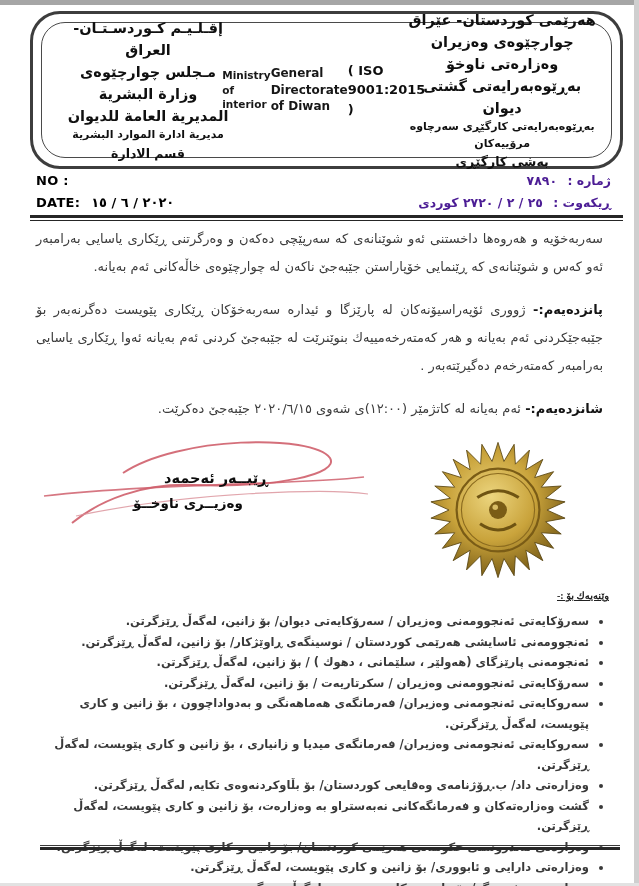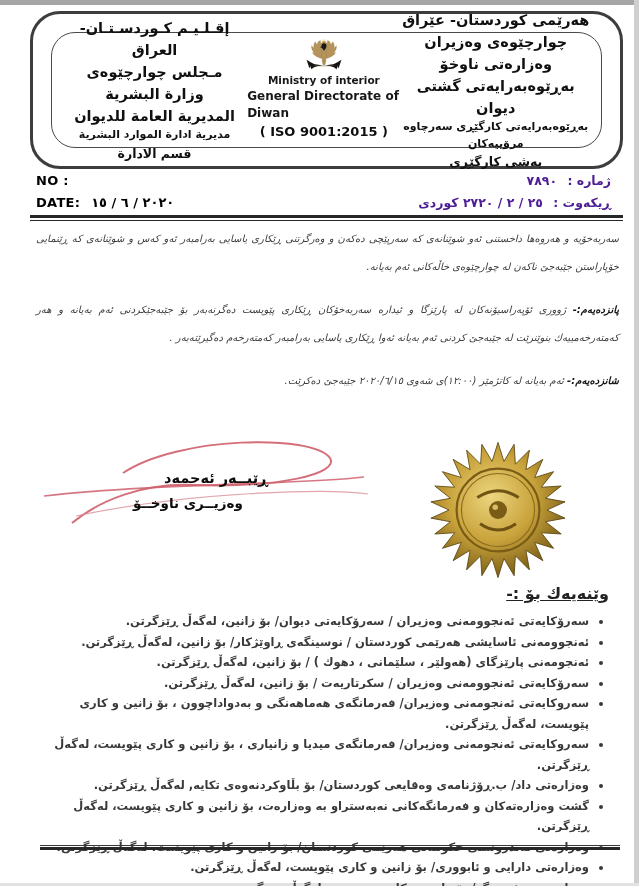--- a/index.html
+++ b/index.html
@@ -9,68 +9,68 @@
     font-family:"DejaVu Sans","Liberation Sans",sans-serif; overflow:hidden;
     color:#333;
   }
   
   .scan-top { position:absolute; top:0; left:0; width:100%; height:5px; background:#a6a6a6; }
   .scan-right { position:absolute; top:0; right:0; width:5px; height:100%; background:#cfcfcf; }
   .scan-bottom { position:absolute; bottom:0; left:0; width:100%; height:3px; background:#e2e2e2; }
 
   
   .letterhead { position:absolute; left:30px; top:11px; width:593px; height:158px;
-    border:3.5px solid #3d3d3d; border-radius:30px; background:#fff; padding:18px; }
+    border:3.5px solid #3d3d3d; border-radius:30px; background:#fff; padding:8px; }
   .letterhead-inner { width:100%; height:100%; border:1.3px solid #4a4a4a; border-radius:24px;
     display:flex; align-items:stretch; padding:6px 10px; }
   .lh-col { display:flex; flex-direction:column; justify-content:center; text-align:center;
     font-weight:bold; color:#101010; line-height:1.52; }
   .lh-arabic { width:35%; font-size:14.5px; direction:rtl; }
   .lh-kurdish { width:36%; font-size:14.5px; direction:rtl; }
   .lh-col .sm { font-size:11px; }
   .lh-col .md { font-size:12.5px; }
-  .lh-center { width:29%; display:flex; flex-direction:column; align-items:center; justify-content:center; }
+  .lh-center { width:29%; display:flex; align-items:center; justify-content:center; }
   .lh-center .en1 { font-size:10.5px; font-weight:bold; color:#171717; line-height:1.4; }
   .lh-center .en2 { font-size:12px; font-weight:bold; color:#171717; line-height:1.4; }
   .lh-center .en3 { font-size:13px;  font-weight:bold; color:#0e0e0e; line-height:1.5; }
   .emblem-svg { width:96px; height:82px; display:block; }
 
   
   .ref { position:absolute; top:173px; left:36px; right:28px; }
   .ref-row { display:flex; justify-content:space-between; align-items:baseline; height:22px; }
   .ref-left  { font-weight:bold; font-size:13px; color:#000; letter-spacing:0.3px; }
   .ref-left .val { margin-left:6px; }
   .ref-right { direction:rtl; font-weight:bold; font-size:12.5px; color:#4c1d95; }
   .ref-right .val { margin-right:6px; }
 
   .rule-top { position:absolute; top:215px; left:30px; width:593px; height:6px;
     border-top:3.5px solid #262626; border-bottom:1.5px solid #262626; }
 
   
-  .body-text { position:absolute; top:225px; right:20px; left:36px; direction:rtl;
-    text-align:justify; font-size:10px; color:#3c3c3c; line-height:28px;font-style:italic; }
+  .body-text { position:absolute; top:225px; right:36px; left:36px; direction:rtl;
+    text-align:justify; font-size:13px; color:#3c3c3c; line-height:28px; }
   .body-text p { margin-bottom:15px; }
   .body-text .lead { color:#151515; font-weight:bold; }
 
   
   .sig { position:absolute; left:38px; top:428px; width:335px; height:128px; }
   .sig .scribble { position:absolute; inset:0; width:100%; height:100%; }
   .sig .name  { position:absolute; top:42px; left:60px; width:170px; text-align:right;
     font-weight:bold; font-size:14.5px; color:#0c0c0c; direction:rtl; }
   .sig .title { position:absolute; top:67px; left:60px; width:180px; text-align:center;
     font-weight:bold; font-size:13.5px; color:#0c0c0c; direction:rtl; }
 
   
   .seal { position:absolute; left:427px; top:441px; width:142px; height:138px; }
   .seal svg { width:100%; height:100%; display:block; }
 
   
   .cc { position:absolute; top:584px; right:30px; left:36px; direction:rtl; }
-  .cc-heading { display:inline-block; font-size:16px; font-weight:bold; color:#222;
-    text-decoration:underline; }
+  .cc-heading { display:inline-block; font-size:10px; font-weight:bold; color:#222;
+    text-decoration:underline;font-family:Liberation Serif, serif; }
   .cc ul { list-style:disc; margin:8px 16px 0 0; padding-right:4px; }
   .cc li { font-size:11.5px; font-weight:bold; color:#3a3a3a; line-height:20.5px; }
 
   .rule-bottom { position:absolute; top:845px; left:40px; width:580px; height:5px;
     border-top:1.5px solid #3a3a3a; border-bottom:3.5px solid #272727; }
 </style>
 </head>
 <body>
 
 <div class="page">

